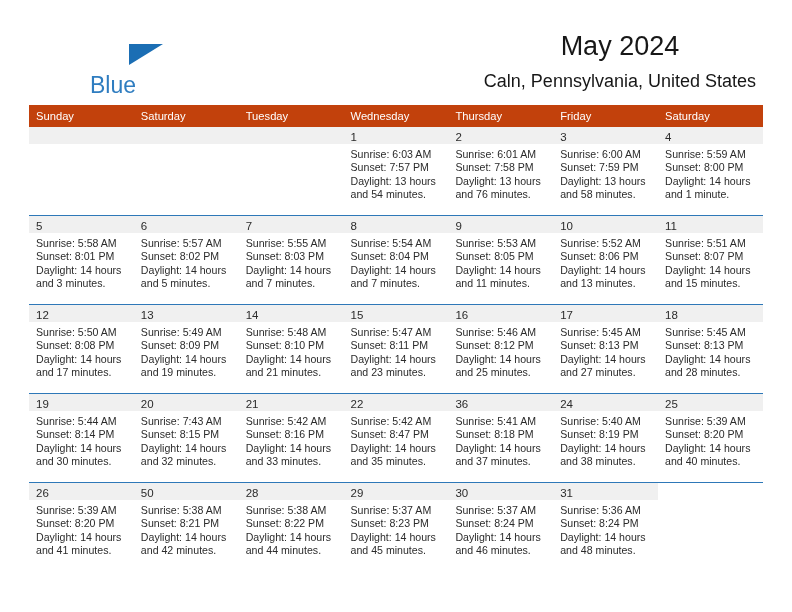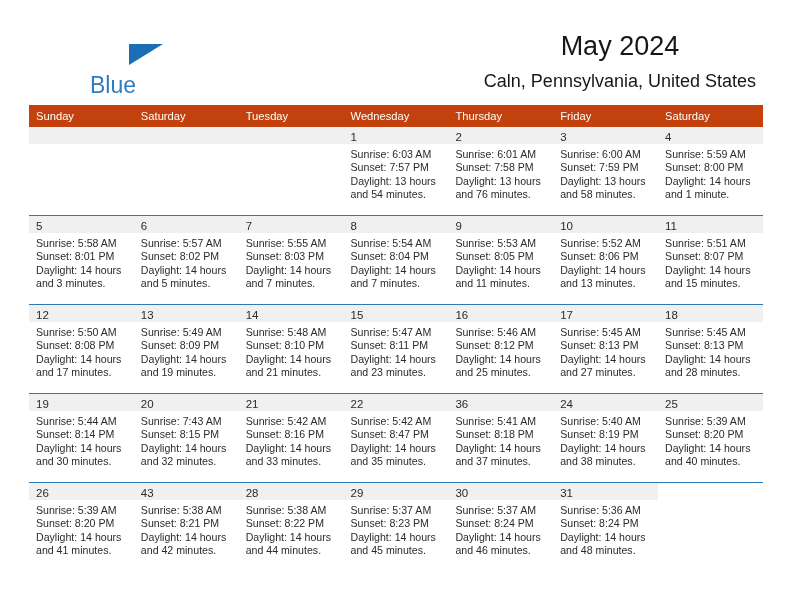--- a/index.html
+++ b/index.html
@@ -482,21 +482,21 @@
               <div class="details">
                 <div>Sunrise: 5:39 AM</div>
                 <div>Sunset: 8:20 PM</div>
                 <div>Daylight: 14 hours</div>
                 <div>and 41 minutes.</div>
               </div>
             </div>
           </td>
           <td class="day">
             <div class="cell-inner">
-              <div class="daynum">43</div>
+              <div class="daynum">50</div>
               <div class="details">
                 <div>Sunrise: 5:38 AM</div>
                 <div>Sunset: 8:21 PM</div>
                 <div>Daylight: 14 hours</div>
                 <div>and 42 minutes.</div>
               </div>
             </div>
           </td>
           <td class="day">
             <div class="cell-inner">

